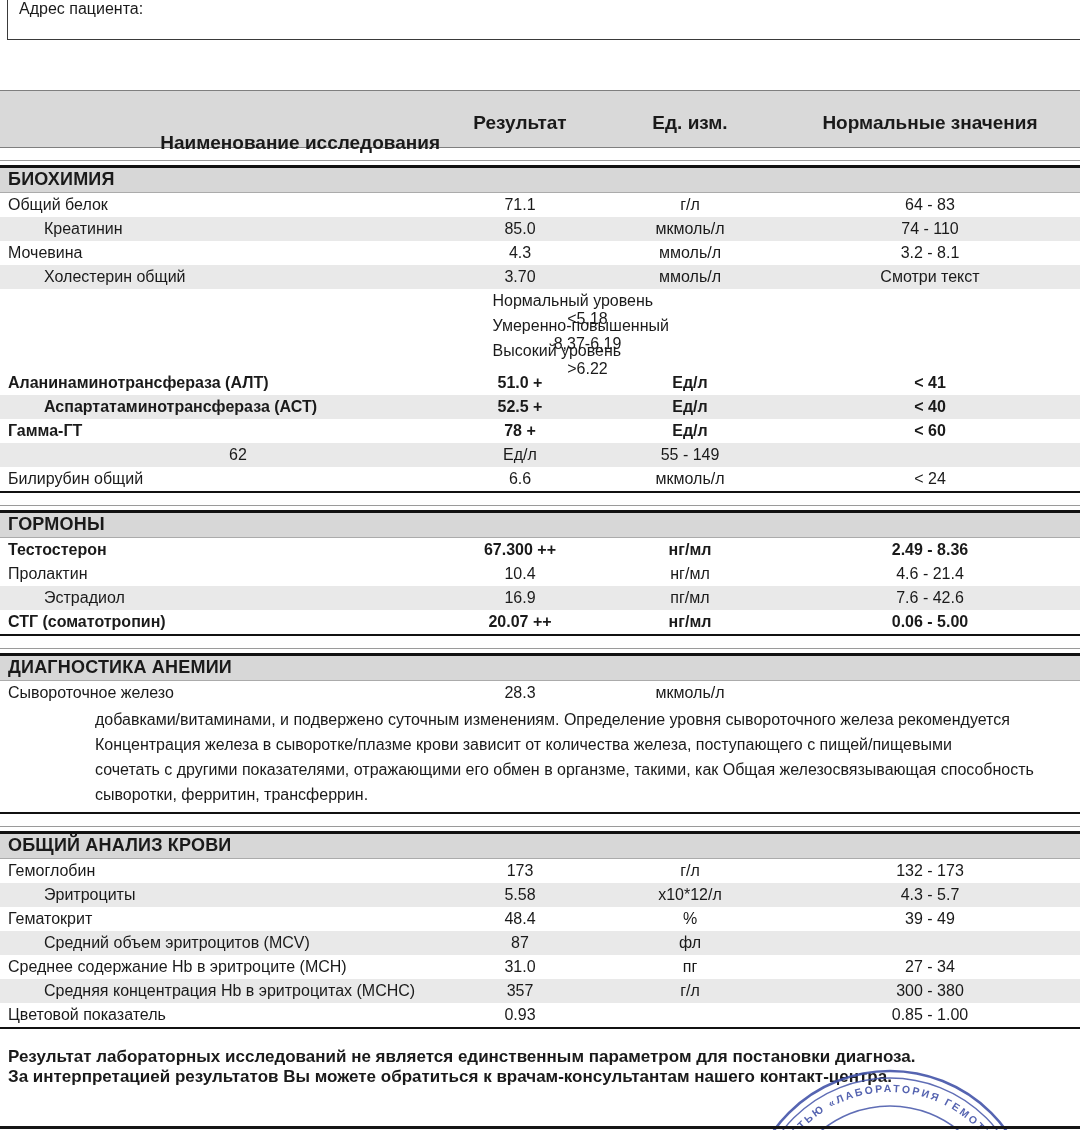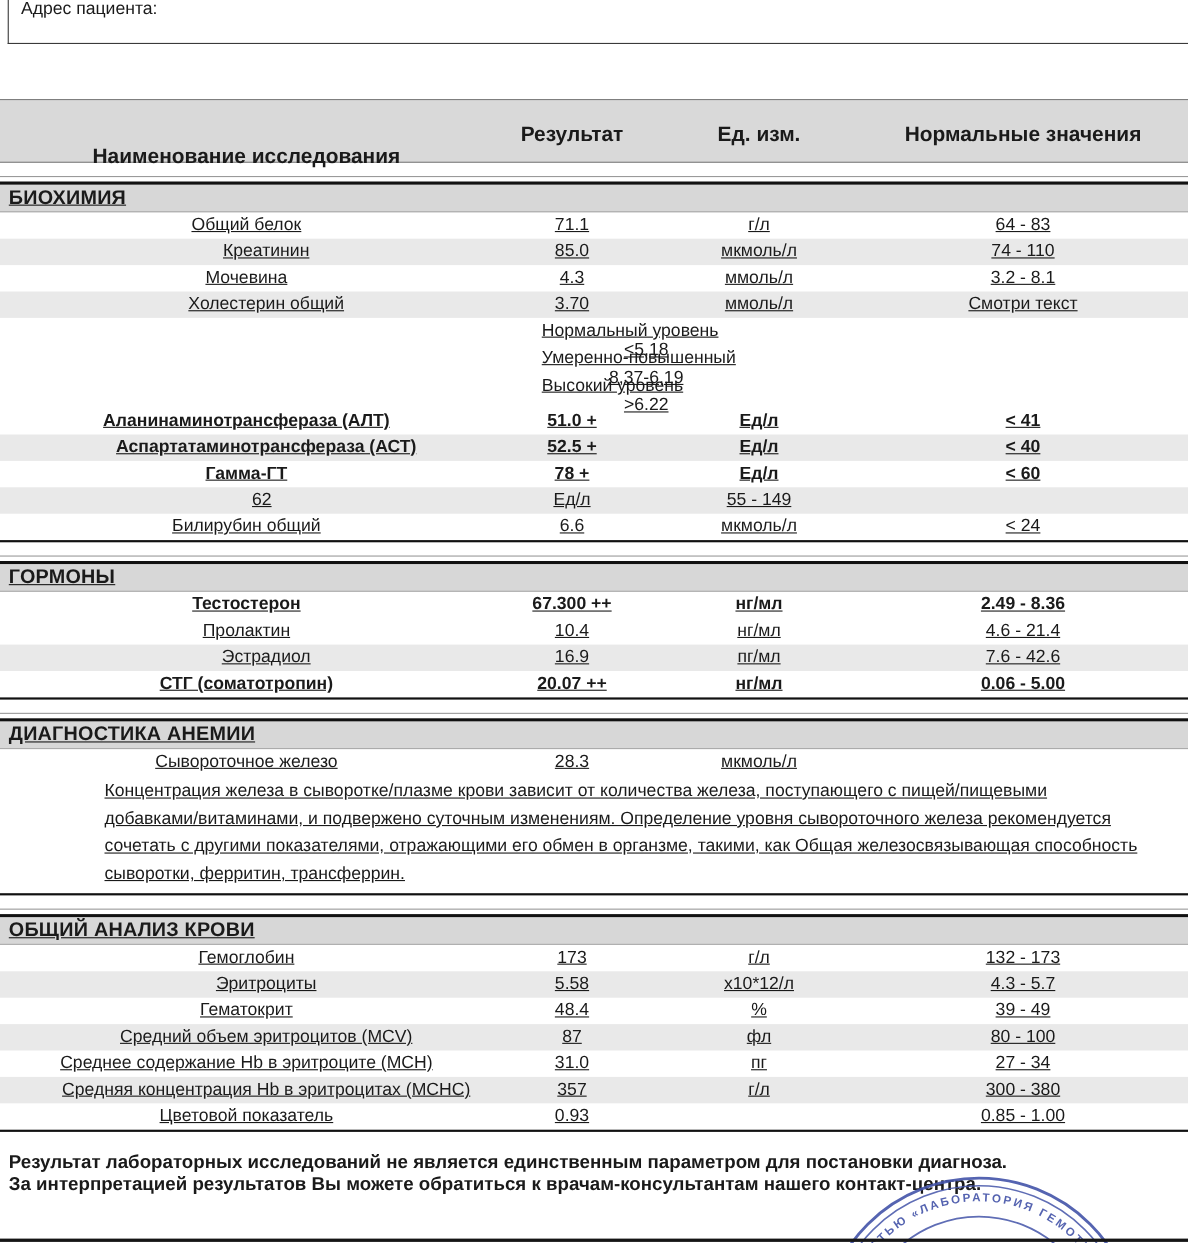--- a/index.html
+++ b/index.html
@@ -18,33 +18,33 @@
 
   
   .grid4 { display:grid; grid-template-columns:1fr 160px 180px 300px; }
   .table-head {
     margin-top:50px; height:56px; background:#d9d9d9;
     border-top:1px solid #7f7f7f; border-bottom:1px solid #7f7f7f;
     align-items:center; font-weight:bold; font-size:19px;
   }
   .table-head > div:first-child { padding-left:8px; }
   .table-head > div { text-align:center; }
-  .table-head > div:first-child { text-align:center;margin-top:41px; }
+  .table-head > div:first-child { text-align:right;margin-top:41px; }
 
   
-  .section { margin-top:12px;text-decoration:underline; }
+  .section { margin-top:12px; }
   .preline { border-top:1px solid #9a9a9a; margin-bottom:4px; }
   .sec-body { border-top:3px solid #111; border-bottom:2.5px solid #111; }
   .sec-title {
     background:#d7d7d7; font-weight:bold; font-size:18px;
     padding:1px 0 2px 8px; border-bottom:1px solid #ababab;
     letter-spacing:0.2px;
   }
   .row { height:24px; align-items:center; font-size:16px; }
-  .row > .c-name { padding-left:8px; text-align:center; }
+  .row > .c-name { padding-left:8px; text-align:left; }
   .row > div { text-align:center; }
   .row.striped { background:#e9e9e9;padding-left:36px; }
   .row.bold { font-weight:bold; }
 
   .sub-block { padding:3px 0 4px 95px; }
   .sub-line { display:flex; height:25px; align-items:center; font-size:16px;flex-direction:column; }
   .sub-label { min-width:190px; }
 
   .note-block { padding:2px 0 5px 95px; font-size:16px; }
   .note-line { line-height:25px; white-space:nowrap; }
@@ -178,22 +178,22 @@
     <div class="section">
       <div class="preline"></div>
       <div class="sec-body">
         <div class="sec-title">ДИАГНОСТИКА АНЕМИИ</div>
         <div class="row grid4">
           <div class="c-name">Сывороточное железо</div>
           <div class="c-result">28.3</div>
           <div class="c-unit">мкмоль/л</div>
         </div>
         <div class="note-block">
+          <div class="note-line">добавками/витаминами, и подвержено суточным изменениям. Определение уровня сывороточного железа рекомендуется</div>
           <div class="note-line">Концентрация железа в сыворотке/плазме крови зависит от количества железа, поступающего с пищей/пищевыми</div>
-          <div class="note-line">добавками/витаминами, и подвержено суточным изменениям. Определение уровня сывороточного железа рекомендуется</div>
           <div class="note-line">сочетать с другими показателями, отражающими его обмен в органзме, такими, как Общая железосвязывающая способность</div>
           <div class="note-line">сыворотки, ферритин, трансферрин.</div>
         </div>
       </div>
     </div>
     <div class="section">
       <div class="preline"></div>
       <div class="sec-body">
         <div class="sec-title">ОБЩИЙ АНАЛИЗ КРОВИ</div>
         <div class="row grid4">
@@ -211,21 +211,20 @@
         <div class="row grid4">
           <div class="c-name">Гематокрит</div>
           <div class="c-result">48.4</div>
           <div class="c-unit">%</div>
           <div class="c-normal">39 - 49</div>
         </div>
         <div class="row grid4 striped">
           <div class="c-name">Средний объем эритроцитов (MCV)</div>
           <div class="c-result">87</div>
           <div class="c-unit">фл</div>
-          <div class="c-normal">80 - 100</div>
         </div>
         <div class="row grid4">
           <div class="c-name">Среднее содержание Hb в эритроците (MCH)</div>
           <div class="c-result">31.0</div>
           <div class="c-unit">пг</div>
           <div class="c-normal">27 - 34</div>
         </div>
         <div class="row grid4 striped">
           <div class="c-name">Средняя концентрация Hb в эритроцитах (MCHC)</div>
           <div class="c-result">357</div>

